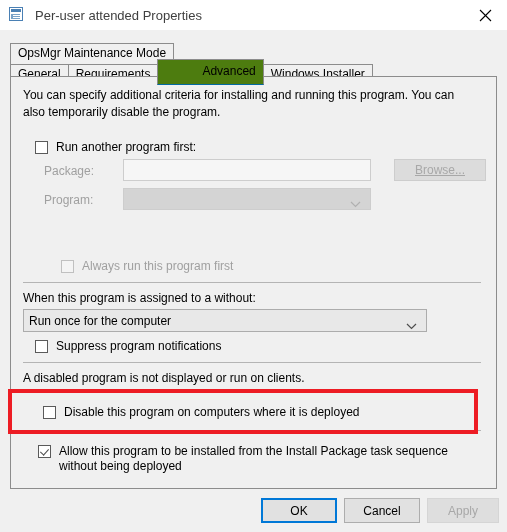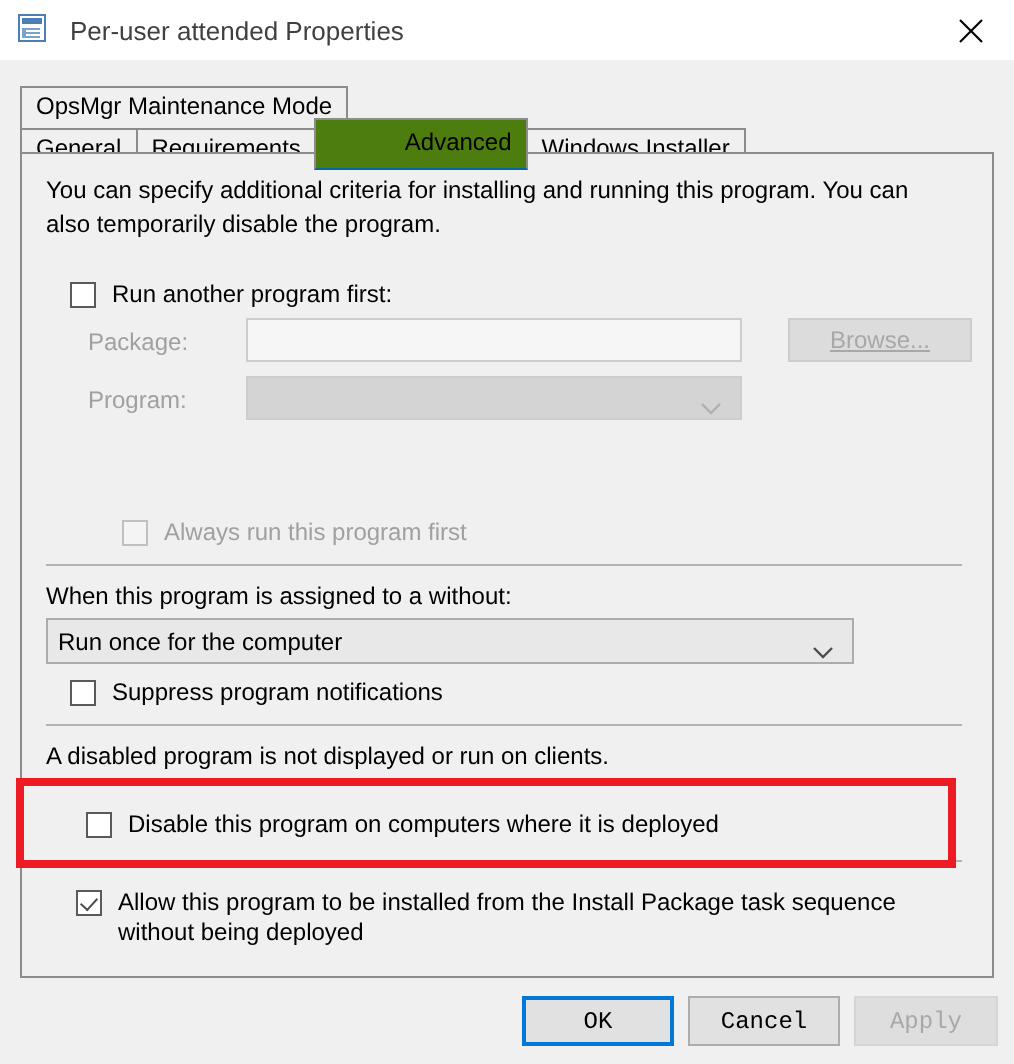--- a/index.html
+++ b/index.html
@@ -268,21 +268,21 @@
   
   .footer {
     position: absolute;
     left: 0; top: 466px;
     width: 507px; height: 36px;
   }
   .btn {
     position: absolute;
     height: 25px;
     box-sizing: border-box;
-    font-family: Liberation Mono, monospace;
+    font-family: Liberation Sans, sans-serif;
     font-size: 12px;
     display: flex;
     align-items: center;
     justify-content: center;
     cursor: default;
   }
   .btn-default {
     border: 2px solid #0078d7;
     background: #e1e1e1;
     color: #000000;

